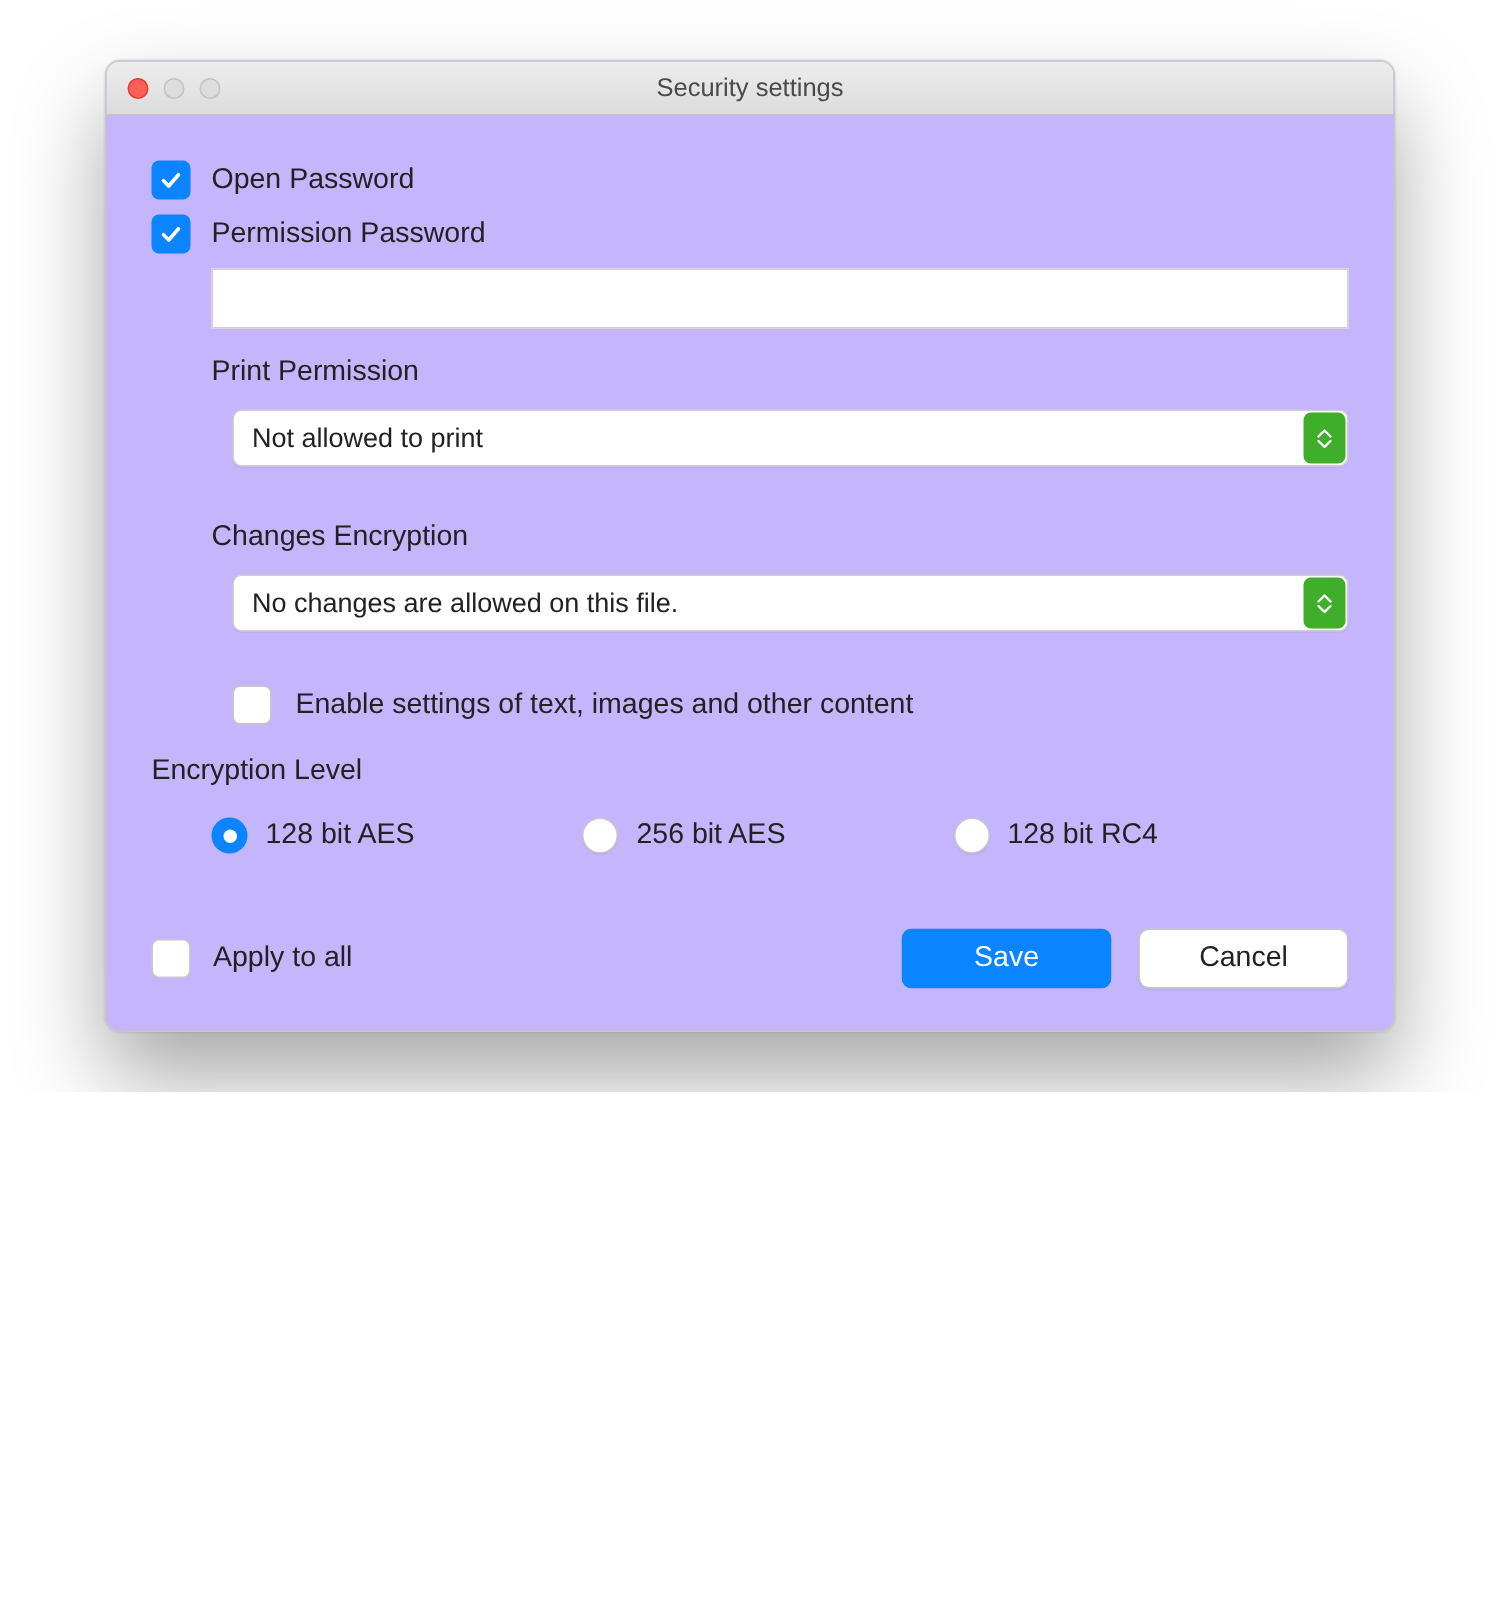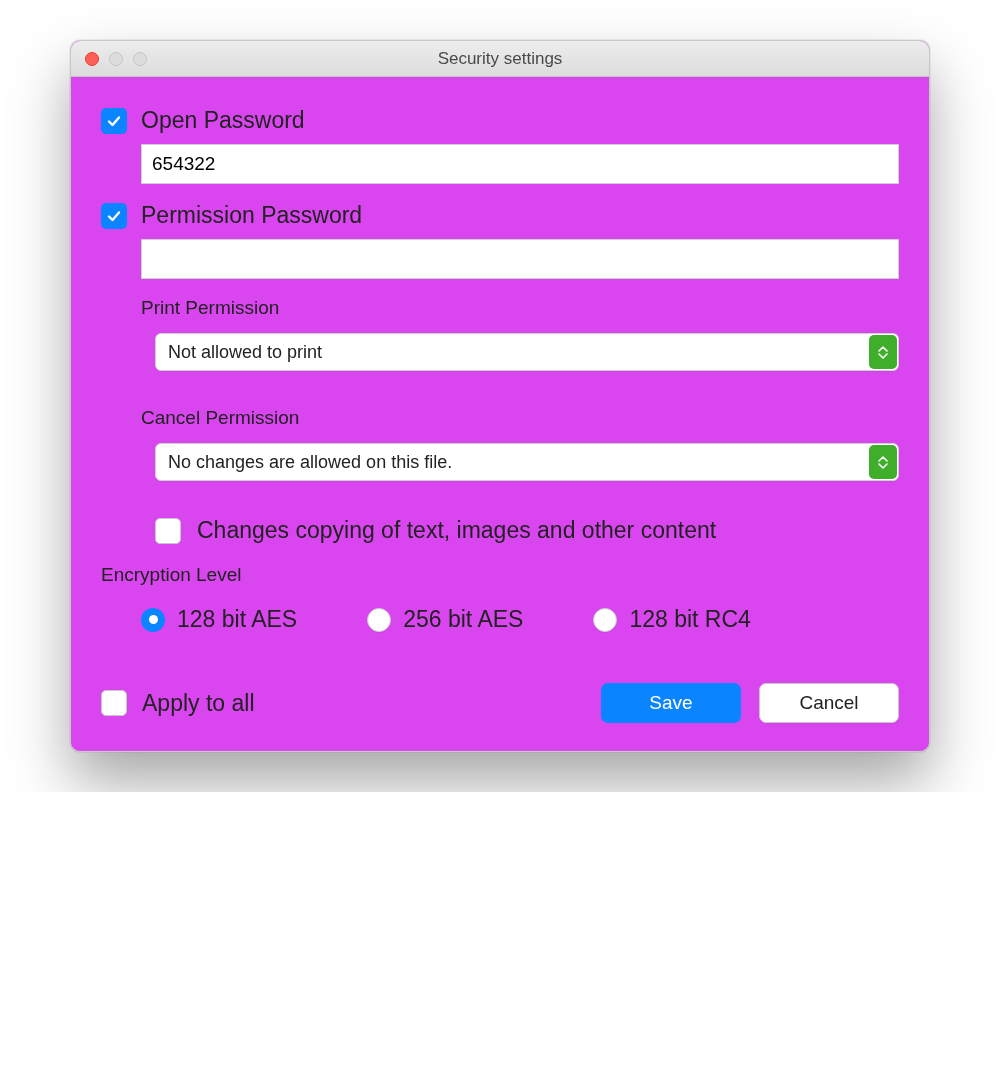--- a/index.html
+++ b/index.html
@@ -5,21 +5,21 @@
   * { box-sizing: border-box; margin: 0; padding: 0; }
   body {
     font-family: -apple-system, "Helvetica Neue", Arial, sans-serif;
     background: #fff;
     display: flex;
     justify-content: center;
     padding: 40px;
   }
   .window {
     width: 860px;
-    background: #d946ef;
+    background: #c4b5fd;
     border: 1px solid #c8c8c8;
     border-radius: 10px;
     box-shadow: 0 30px 60px rgba(0,0,0,0.35), 0 0 0 1px rgba(0,0,0,0.05);
     overflow: hidden;
   }
   .titlebar {
     height: 36px;
     background: linear-gradient(#ededed, #dcdcdc);
     border-bottom: 1px solid #c6c6c6;
     display: flex;
@@ -68,21 +68,21 @@
   }
   .checkbox.checked {
     background: #0a84ff;
   }
   .checkbox.unchecked {
     background: #fff;
     border: 1px solid #c8c8c8;
   }
   .checkbox.checked svg { display:block; }
   .label {
-    font-size: 23px;
+    font-size: 19px;
     color: #222;
   }
   .text-input {
     width: 100%;
     height: 40px;
     border: 1px solid #d0d0d0;
     background: #fff;
     font-size: 19px;
     padding: 0 10px;
     outline: none;
@@ -140,21 +140,21 @@
     margin-left: 54px;
     margin-bottom: 20px;
   }
   .enc-label {
     font-size: 19px;
     color: #222;
     margin-bottom: 20px;
   }
   .radio-row {
     display: flex;
-    gap: 70px;
+    gap: 112px;
     margin-left: 40px;
     margin-bottom: 50px;
     align-items: flex-end;
   }
   .radio-item {
     display: flex;
     align-items: center;
     gap: 12px;
     cursor: pointer;
   }
@@ -236,21 +236,20 @@
   <div class="body">
 
     <div class="row">
       <div class="checkbox checked">
         <svg width="16" height="16" viewBox="0 0 16 16">
             <path d="M3 8.5 L6.5 12 L13 4.5" stroke="#fff" stroke-width="2.4" fill="none" stroke-linecap="round" stroke-linejoin="round"></path>
           </svg>
       </div>
       <span class="label">Open Password</span>
     </div>
-    <input class="text-input" type="text" value="654322" style="">
 
     <div class="row">
       <div class="checkbox checked">
         <svg width="16" height="16" viewBox="0 0 16 16">
             <path d="M3 8.5 L6.5 12 L13 4.5" stroke="#fff" stroke-width="2.4" fill="none" stroke-linecap="round" stroke-linejoin="round"></path>
           </svg>
       </div>
       <span class="label">Permission Password</span>
     </div>
     <input class="text-input" type="text" value="" style="">
@@ -263,40 +262,40 @@
       <div class="select-caret">
         <svg width="10" height="6" viewBox="0 0 10 6">
             <path d="M1 5 L5 1 L9 5" stroke="#fff" stroke-width="1.6" fill="none" stroke-linecap="round" stroke-linejoin="round"></path>
           </svg>
         <svg width="10" height="6" viewBox="0 0 10 6">
             <path d="M1 1 L5 5 L9 1" stroke="#fff" stroke-width="1.6" fill="none" stroke-linecap="round" stroke-linejoin="round"></path>
           </svg>
       </div>
     </div>
 
-    <div class="section-label">Cancel Permission</div>
+    <div class="section-label">Changes Encryption</div>
     <div class="select-wrap">
       <div class="select">
         <span>No changes are allowed on this file.</span>
       </div>
       <div class="select-caret">
         <svg width="10" height="6" viewBox="0 0 10 6">
             <path d="M1 5 L5 1 L9 5" stroke="#fff" stroke-width="1.6" fill="none" stroke-linecap="round" stroke-linejoin="round"></path>
           </svg>
         <svg width="10" height="6" viewBox="0 0 10 6">
             <path d="M1 1 L5 5 L9 1" stroke="#fff" stroke-width="1.6" fill="none" stroke-linecap="round" stroke-linejoin="round"></path>
           </svg>
       </div>
     </div>
 
     <div class="sub-check-row">
       <div class="checkbox unchecked">
         
       </div>
-      <span class="label">Changes copying of text, images and other content</span>
+      <span class="label">Enable settings of text, images and other content</span>
     </div>
 
     <div class="enc-label">Encryption Level</div>
     <div class="radio-row">
       <div class="radio-item">
         <div class="radio checked"></div>
         <span class="label">128 bit AES</span>
       </div>
       <div class="radio-item">
         <div class="radio unchecked"></div>

